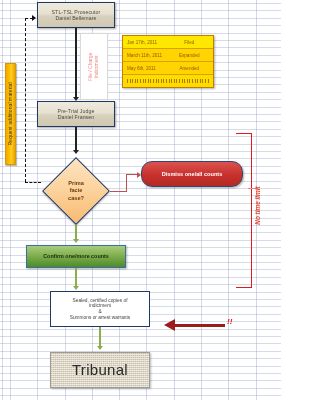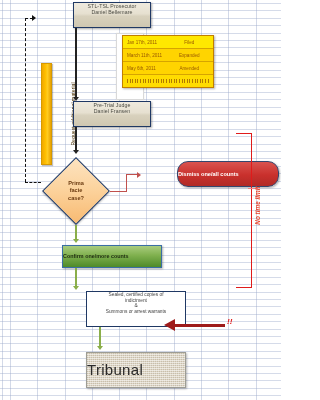--- a/index.html
+++ b/index.html
@@ -13,21 +13,21 @@
     height:400px;
     overflow:hidden;
     background-color:#ffffff;
     background-image:
       repeating-linear-gradient(to bottom, rgba(150,165,200,.40) 0px, rgba(150,165,200,.40) 1px, transparent 1px, transparent 7.4px),
       repeating-linear-gradient(to right, rgba(150,165,200,.42) 0px, rgba(150,165,200,.42) 1px, transparent 1px, transparent 27.3px);
     background-position:0 3px, 10px 0;
   }
 
   
-  .node{position:absolute;box-sizing:border-box;display:flex;align-items:center;justify-content:flex-start;text-align:center;margin-left:36px;}
+  .node{position:absolute;box-sizing:border-box;display:flex;align-items:center;justify-content:center;text-align:center;}
   .node span{display:block;line-height:1.18;}
 
   
   .beige-box{
     background:linear-gradient(to bottom,#efeade 0%,#e6e0d0 45%,#d8d1bd 55%,#cfc7b1 100%);
     border:1px solid #1f3864;
     box-shadow:1px 1px 2px rgba(0,0,0,.35);
     color:#4a4a42;
     font-size:5.2px;
     letter-spacing:.1px;

